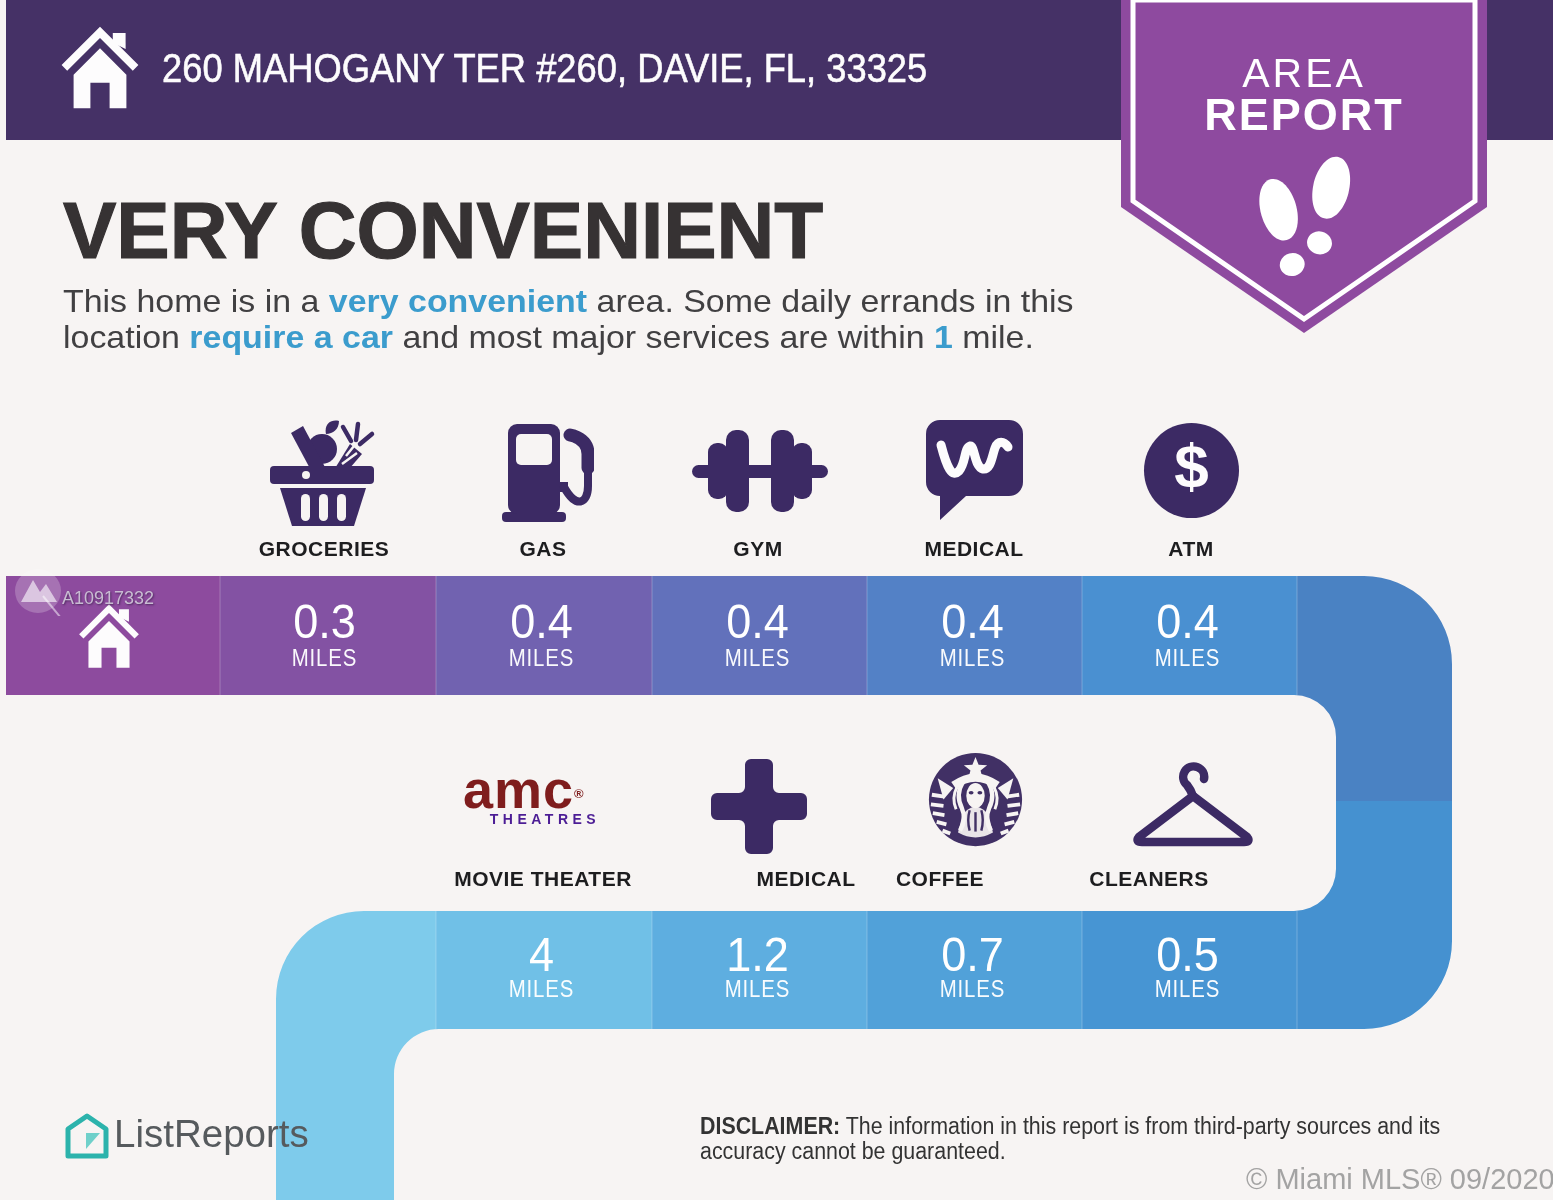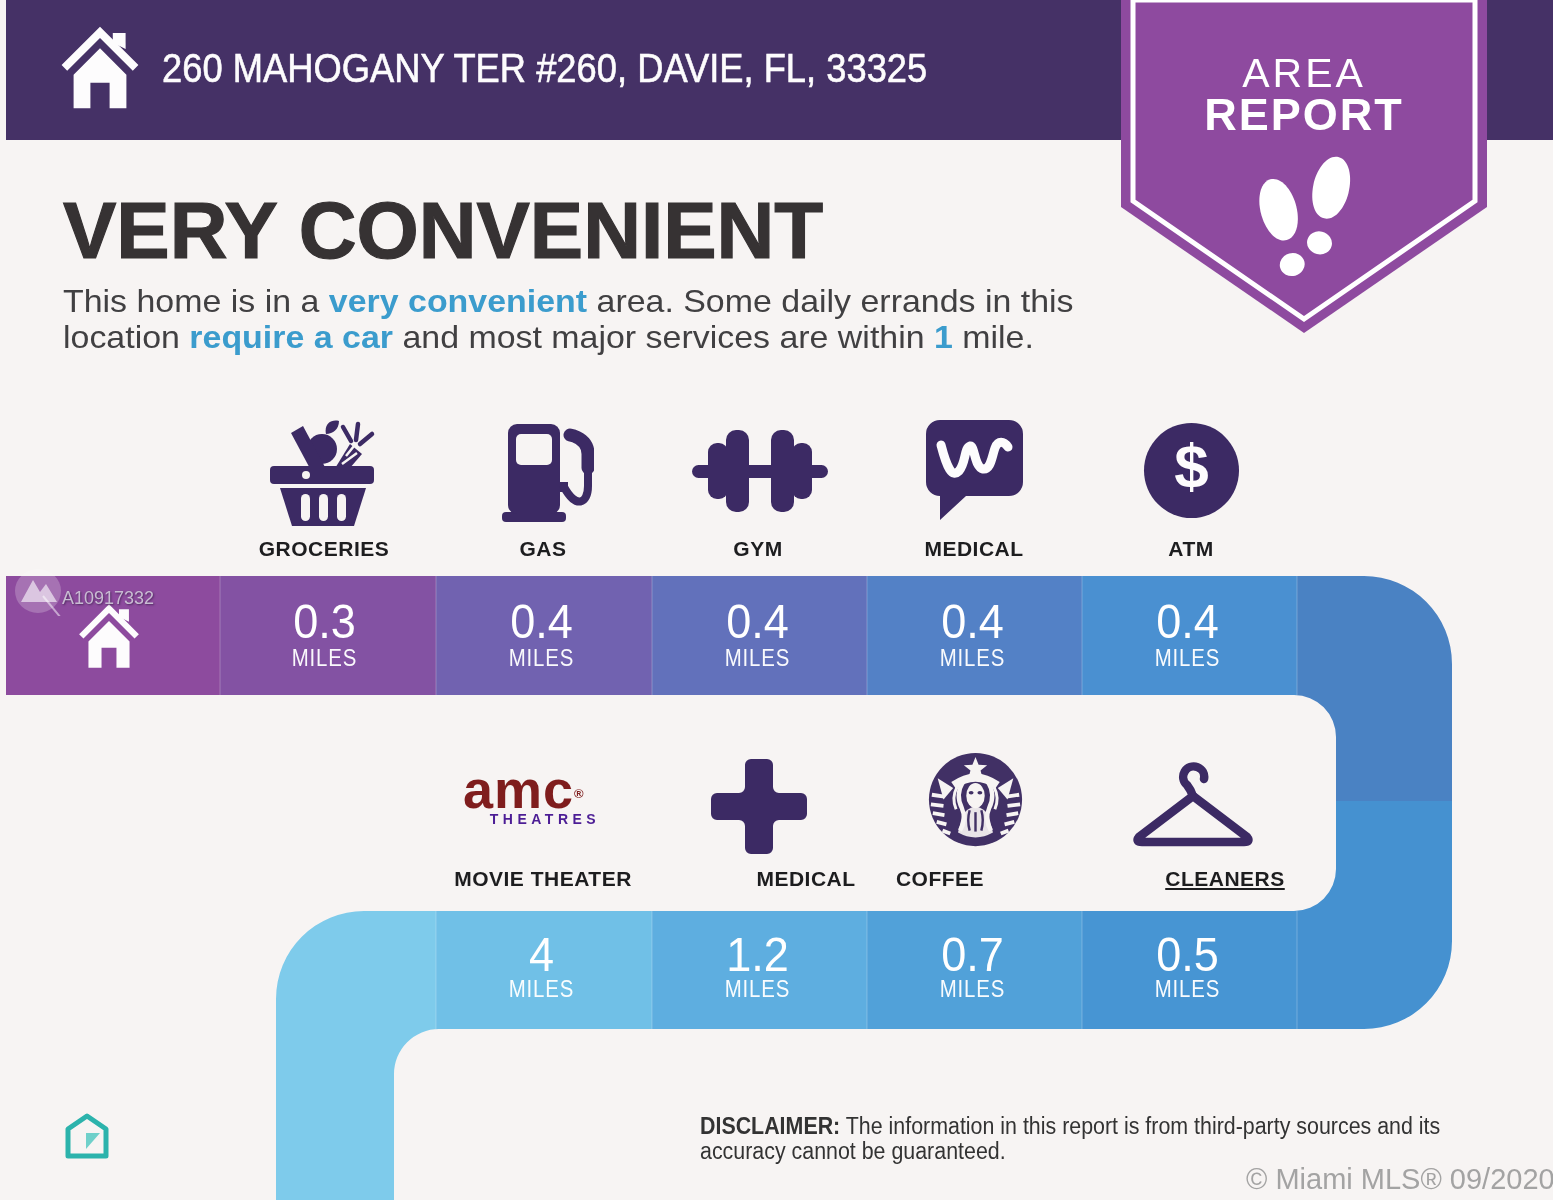--- a/index.html
+++ b/index.html
@@ -224,32 +224,33 @@
     </g>
   </svg>
   <div class="abs lab" style="left:804px;top:868px;">COFFEE</div>
 
   <svg class="abs" style="left:1124px;top:756px;" width="127" height="96" viewBox="0 0 127 96">
     <g stroke="#3c2a64" fill="none" stroke-linecap="round">
       <path d="M74,23 A10.5,10.5 0 1 0 57,29 Q61,34 63,40" stroke-width="8.5"></path>
       <path d="M63,40 L117,81 Q121,86 114,86 L12,86 Q5,86 9,81 Z" stroke-width="8.5" stroke-linejoin="round"></path>
     </g>
   </svg>
-  <div class="abs lab" style="left:1089px;top:868px;text-decoration:underline;">CLEANERS</div>
+  <div class="abs lab" style="left:1013px;top:868px;">CLEANERS</div>
 
   <div class="abs num" style="left:427px;top:930px;">4</div>
   <div class="abs mil" style="left:427px;top:977px;">MILES</div>
   <div class="abs num" style="left:643px;top:930px;">1.2</div>
   <div class="abs mil" style="left:643px;top:977px;">MILES</div>
   <div class="abs num" style="left:858px;top:930px;">0.7</div>
   <div class="abs mil" style="left:858px;top:977px;">MILES</div>
   <div class="abs num" style="left:1073px;top:930px;">0.5</div>
   <div class="abs mil" style="left:1073px;top:977px;">MILES</div>
 
   <svg class="abs" style="left:59px;top:1113px;" width="44" height="46" viewBox="0 0 44 46">
     <path d="M22,3 L41,16 V43 H3 V16 Z" fill="none" stroke="#2cb3ac" stroke-width="5" stroke-linejoin="round"></path>
     <path d="M21,20 L35,20 L21,36 Z" fill="#6fd0ca"></path>
   </svg>
+  <div class="abs" style="left:108px;top:1115px;font-size:38.5px;line-height:38.5px;color:#565a5d;">ListReports</div>
   <div class="abs" style="left:694px;top:1114px;font-size:23px;line-height:24.5px;color:#333;transform:scaleX(0.93);transform-origin:0 0;white-space:nowrap;">
     <b>DISCLAIMER:</b> The information in this report is from third-party sources and its<br>accuracy cannot be guaranteed.
   </div>
   <div class="abs" style="left:1240px;top:1165px;font-size:29px;line-height:29px;color:rgba(148,148,148,0.85);">© Miami MLS® 09/2020</div>
 </div>
 
 </body></html>

